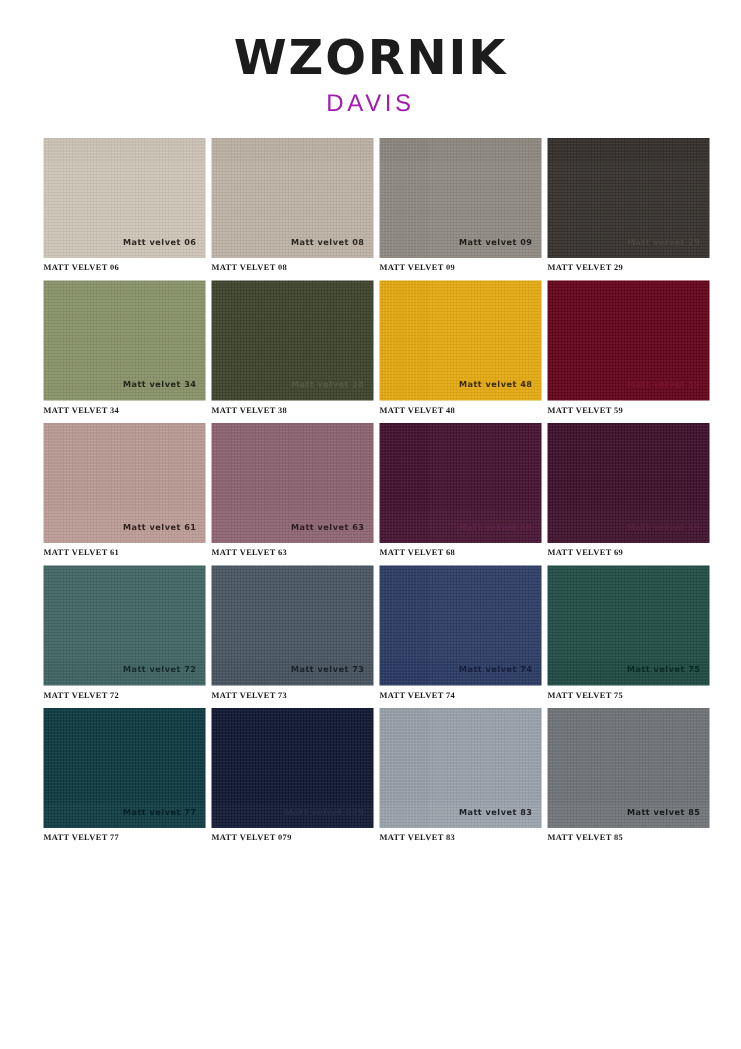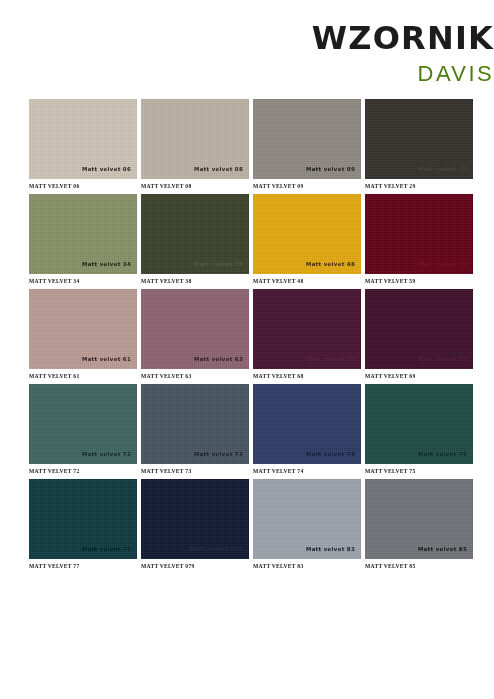--- a/index.html
+++ b/index.html
@@ -16,37 +16,37 @@
   }
   .page {
     width: 494px;
     height: 699px;
     position: relative;
     background: #ffffff;
     box-sizing: border-box;
   }
   .header {
     padding-top: 22px;
-    text-align: right;
+    text-align: center;
   }
   .title {
     font-family: "DejaVu Sans", sans-serif;
     font-weight: bold;
     font-size: 32px;
     letter-spacing: 1.2px;
     color: #1c1c1c;
     line-height: 1.05;
     margin: 0;
   }
   .subtitle {
     font-family: "Liberation Sans", sans-serif;
     font-weight: normal;
-    font-size: 22px;
+    font-size: 16px;
     letter-spacing: 2.4px;
-    color: #4d7c0f;
+    color: #a21caf;
     margin: 6px 0 0 0;
     line-height: 1.05;
   }
   .grid {
     margin-top: 14px;
     padding: 0 28px 0 29px;
     display: grid;
     grid-template-columns: repeat(4, 108px);
     column-gap: 4px;
     row-gap: 5px;

